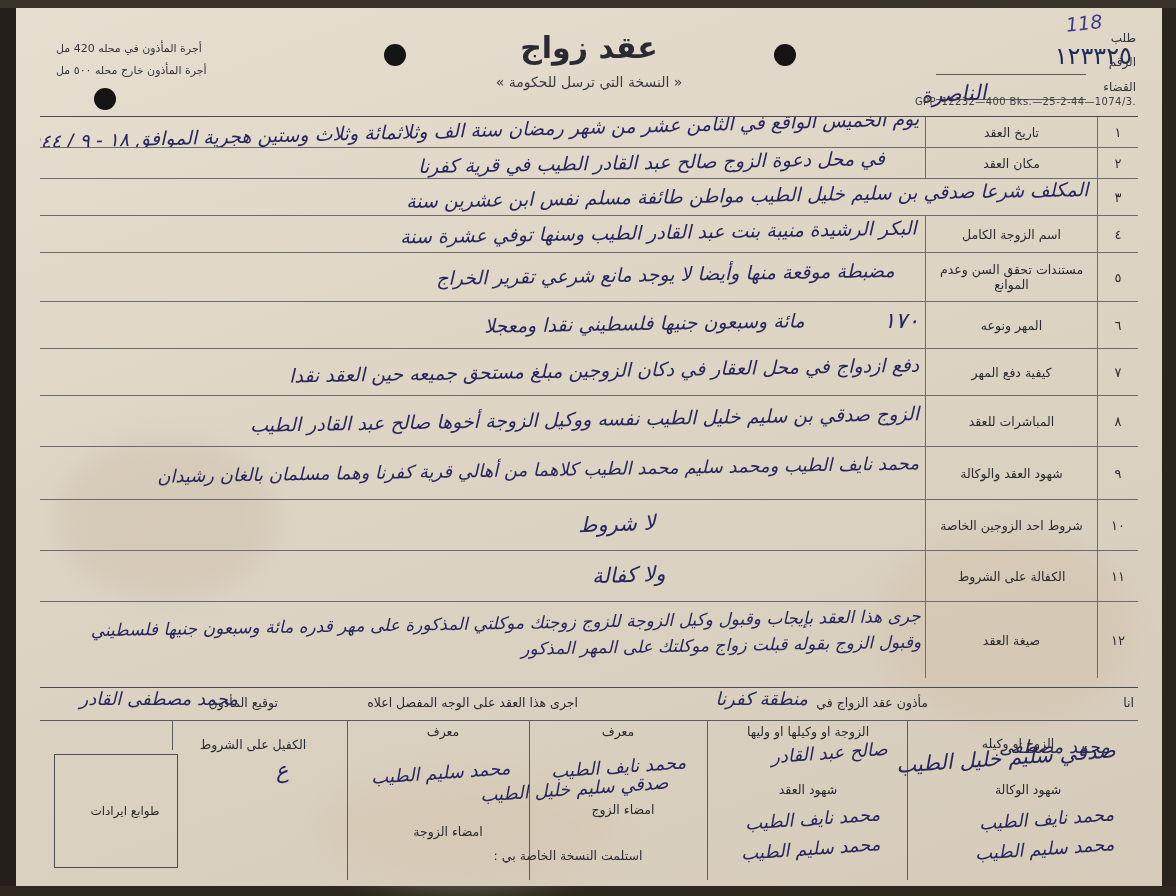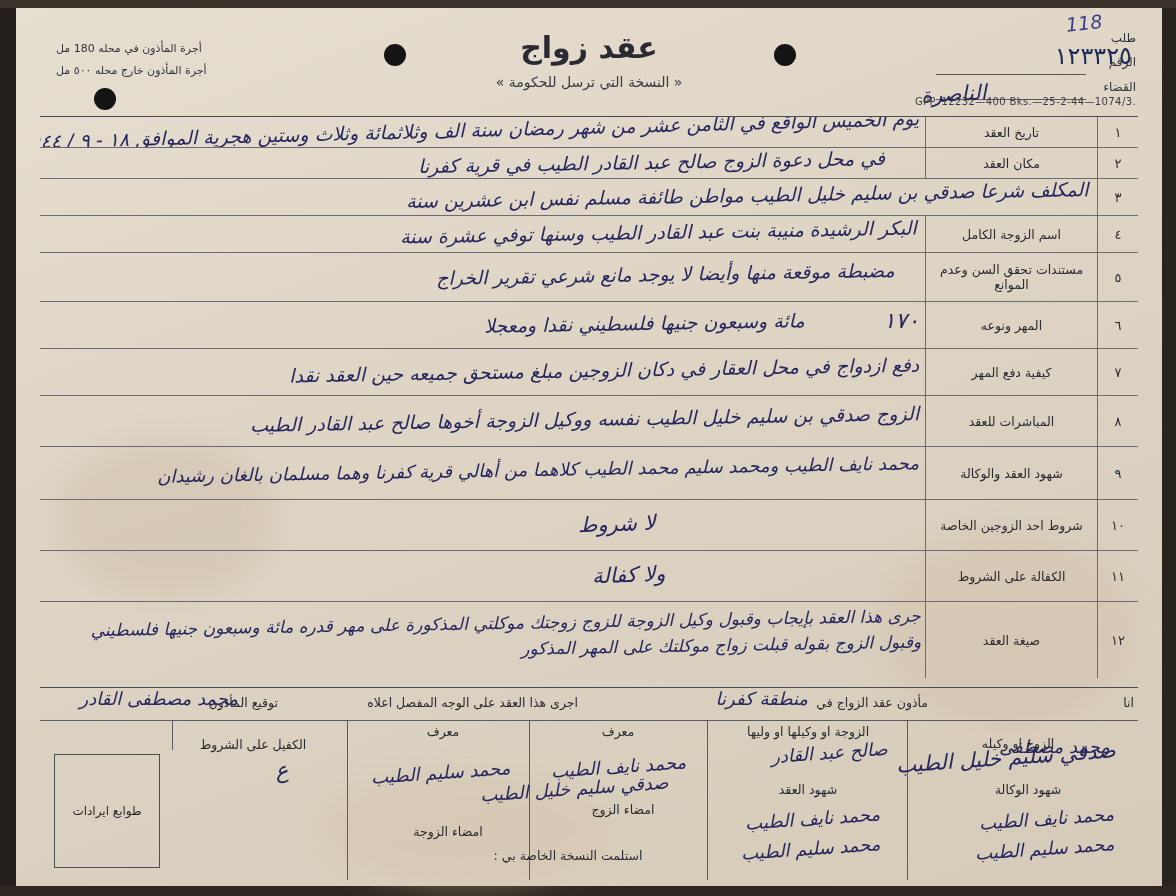--- a/index.html
+++ b/index.html
@@ -114,21 +114,21 @@
     position:absolute;top:34px;right:0;width:1098px;height:160px;
   }
   .col-h{
     position:absolute;font-size:12.5px;color:#2a2a32;text-align:center;
   }
   .vline{position:absolute;top:0;width:1px;height:160px;background:#5b5b63;}
   .stampbox{
     position:absolute;left:14px;top:34px;width:104px;height:112px;
     border:1px solid #4d4d55;
     display:flex;align-items:center;justify-content:center;
-    font-size:12px;color:#2a2a32;text-align:center;
+    font-size:12px;color:#2a2a32;text-align:center;padding-left:18px;
   }
   .hand{
     position:absolute;color:#27265e;font-style:italic;white-space:nowrap;
     font-family:"DejaVu Sans", sans-serif;
   }
   .hand.md{font-size:18px;}
   .hand.lg{font-size:21px;}
   .hand.rot{transform:rotate(-4deg);}
   .scrib{
     position:absolute;color:#27265e;font-size:22px;font-style:italic;
@@ -148,21 +148,21 @@
 
     <div class="stain" style="left:40px;top:430px;width:220px;height:160px;background:#c9b7a1;"></div>
     <div class="stain" style="left:860px;top:520px;width:260px;height:200px;background:#cfbfa8;"></div>
     <div class="stain" style="left:300px;top:760px;width:300px;height:120px;background:#d2c3ac;"></div>
 
     <div class="hdr">
       <div class="hdr-title">عقد زواج</div>
       <div class="hdr-sub">« النسخة التي ترسل للحكومة »</div>
 
       <div class="hdr-left">
-        <div>أجرة المأذون في محله 180 مل</div>
+        <div>أجرة المأذون في محله 420 مل</div>
         <div>أجرة المأذون خارج محله ٥٠٠ مل</div>
       </div>
 
       <div class="hdr-right">
         <div>
           <span class="lbl">طلب</span>
         </div>
         <div>
           <span class="lbl">الرقم</span>
           <span class="val">&nbsp;</span>

